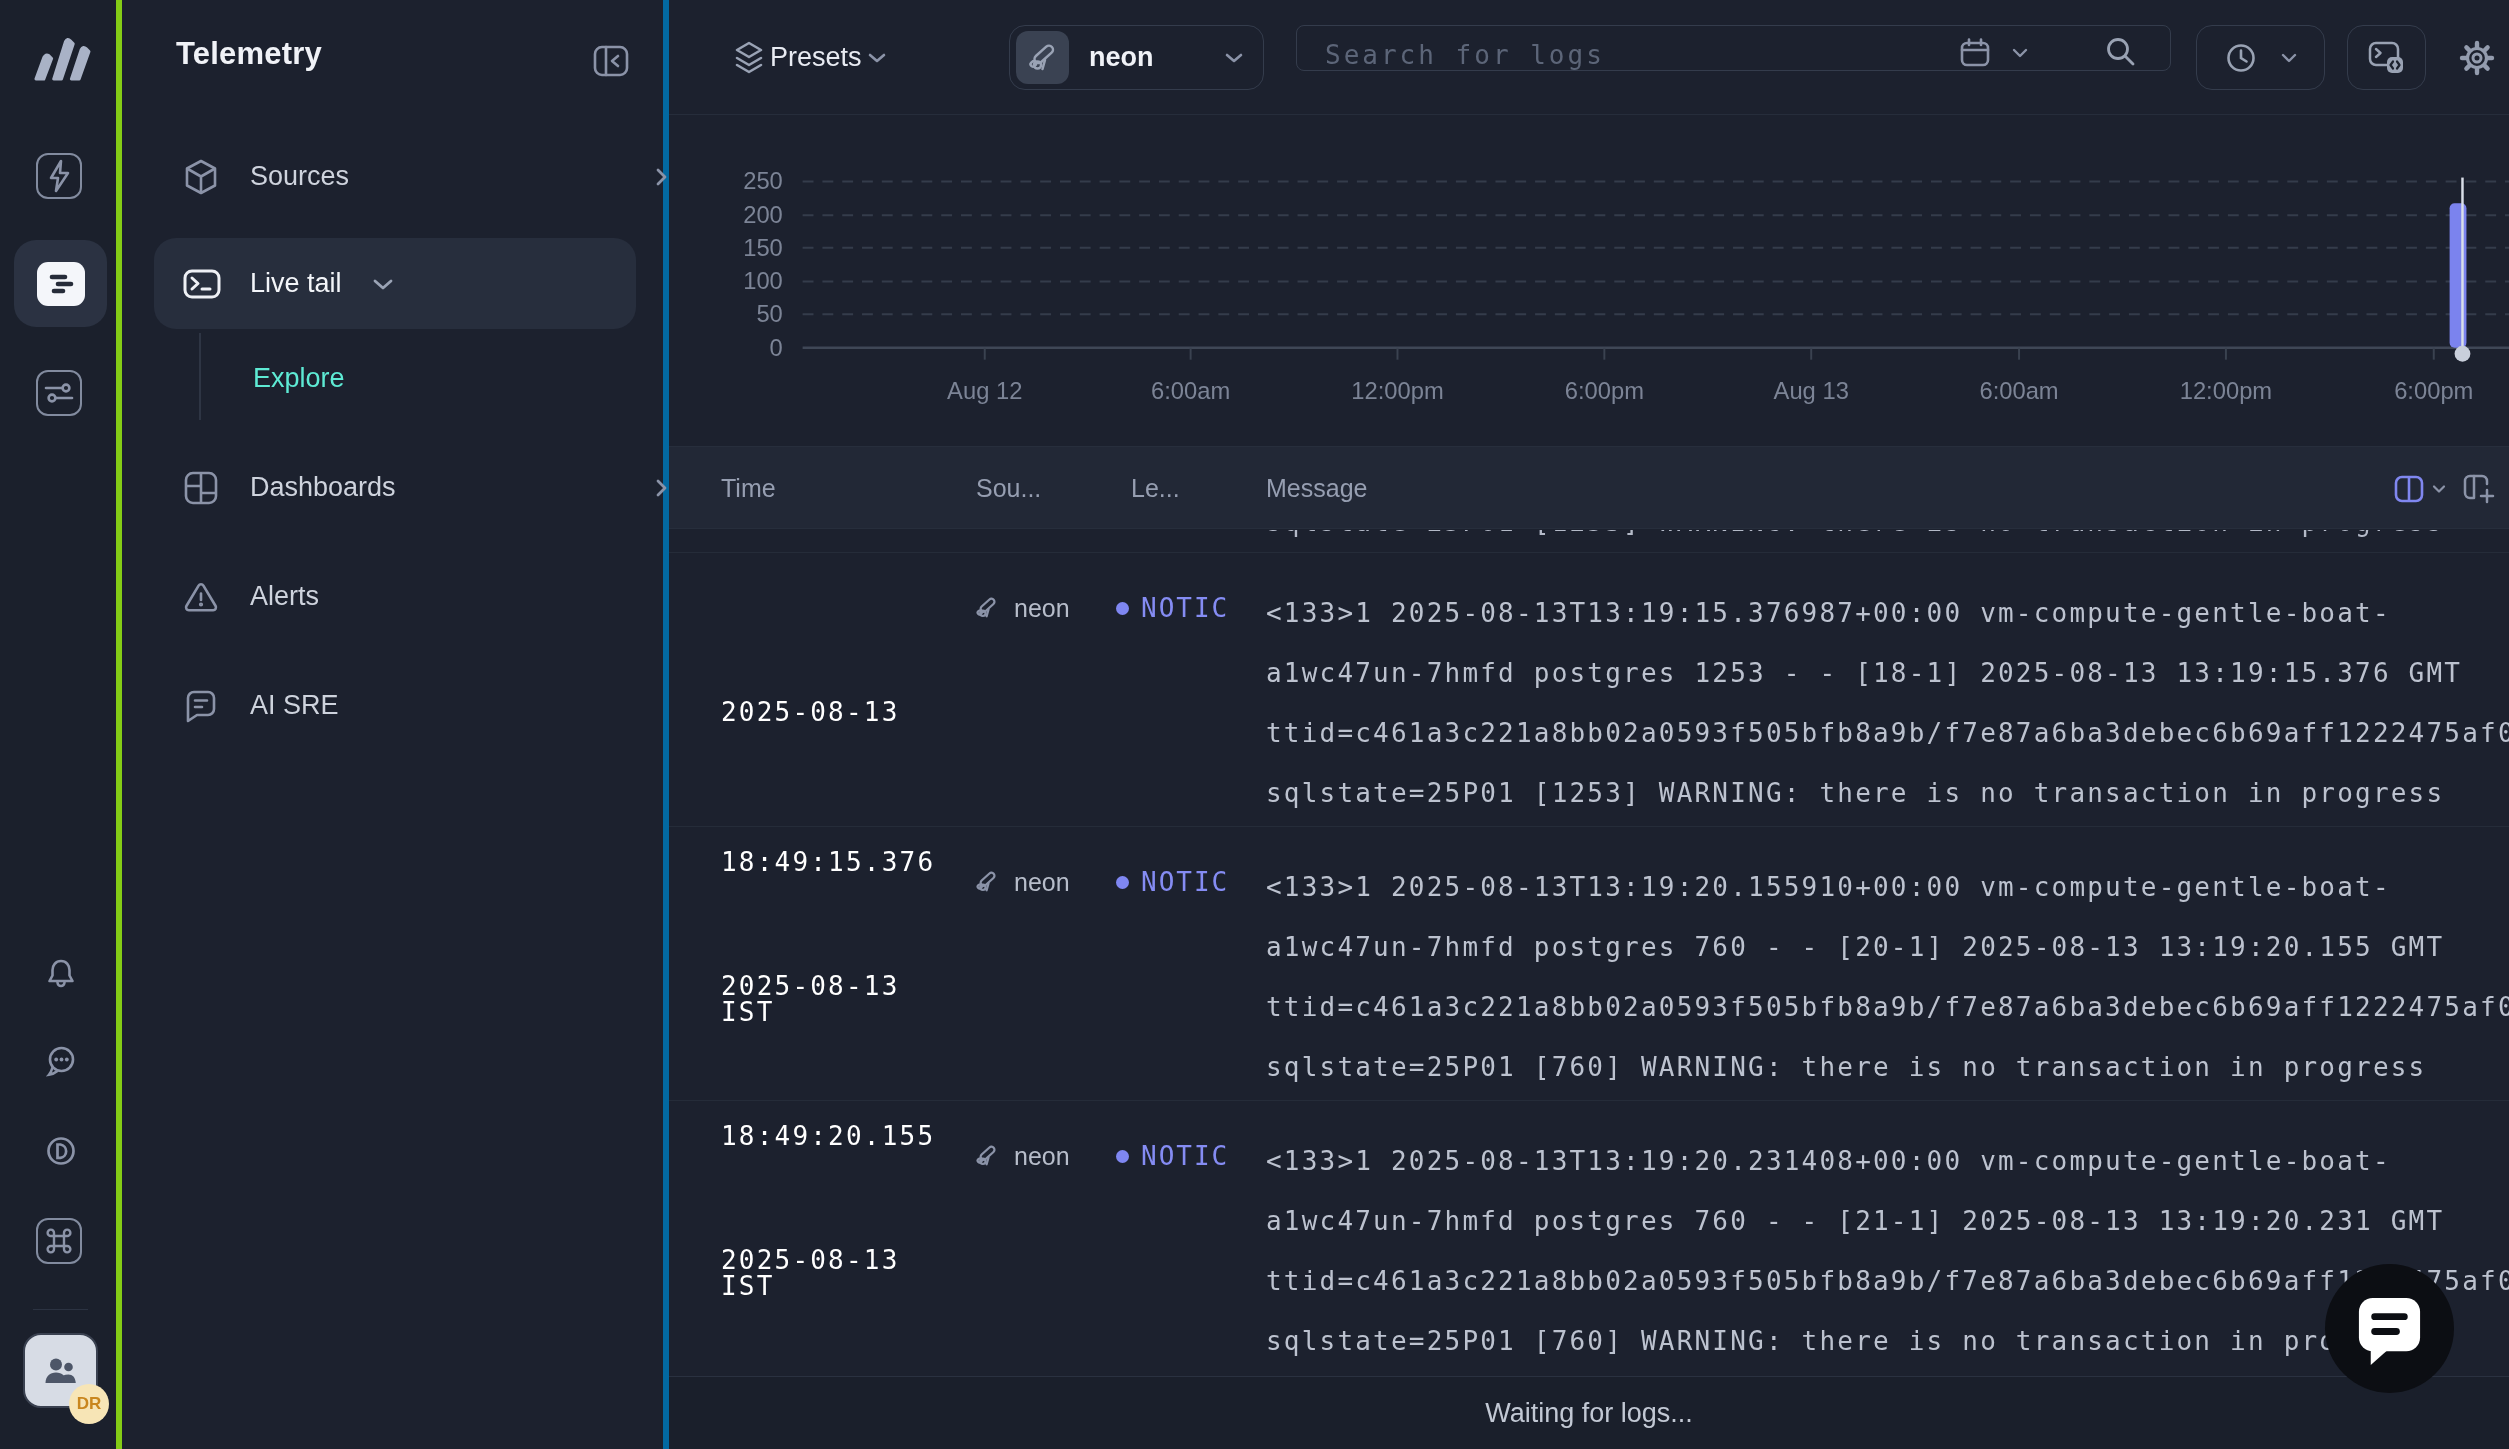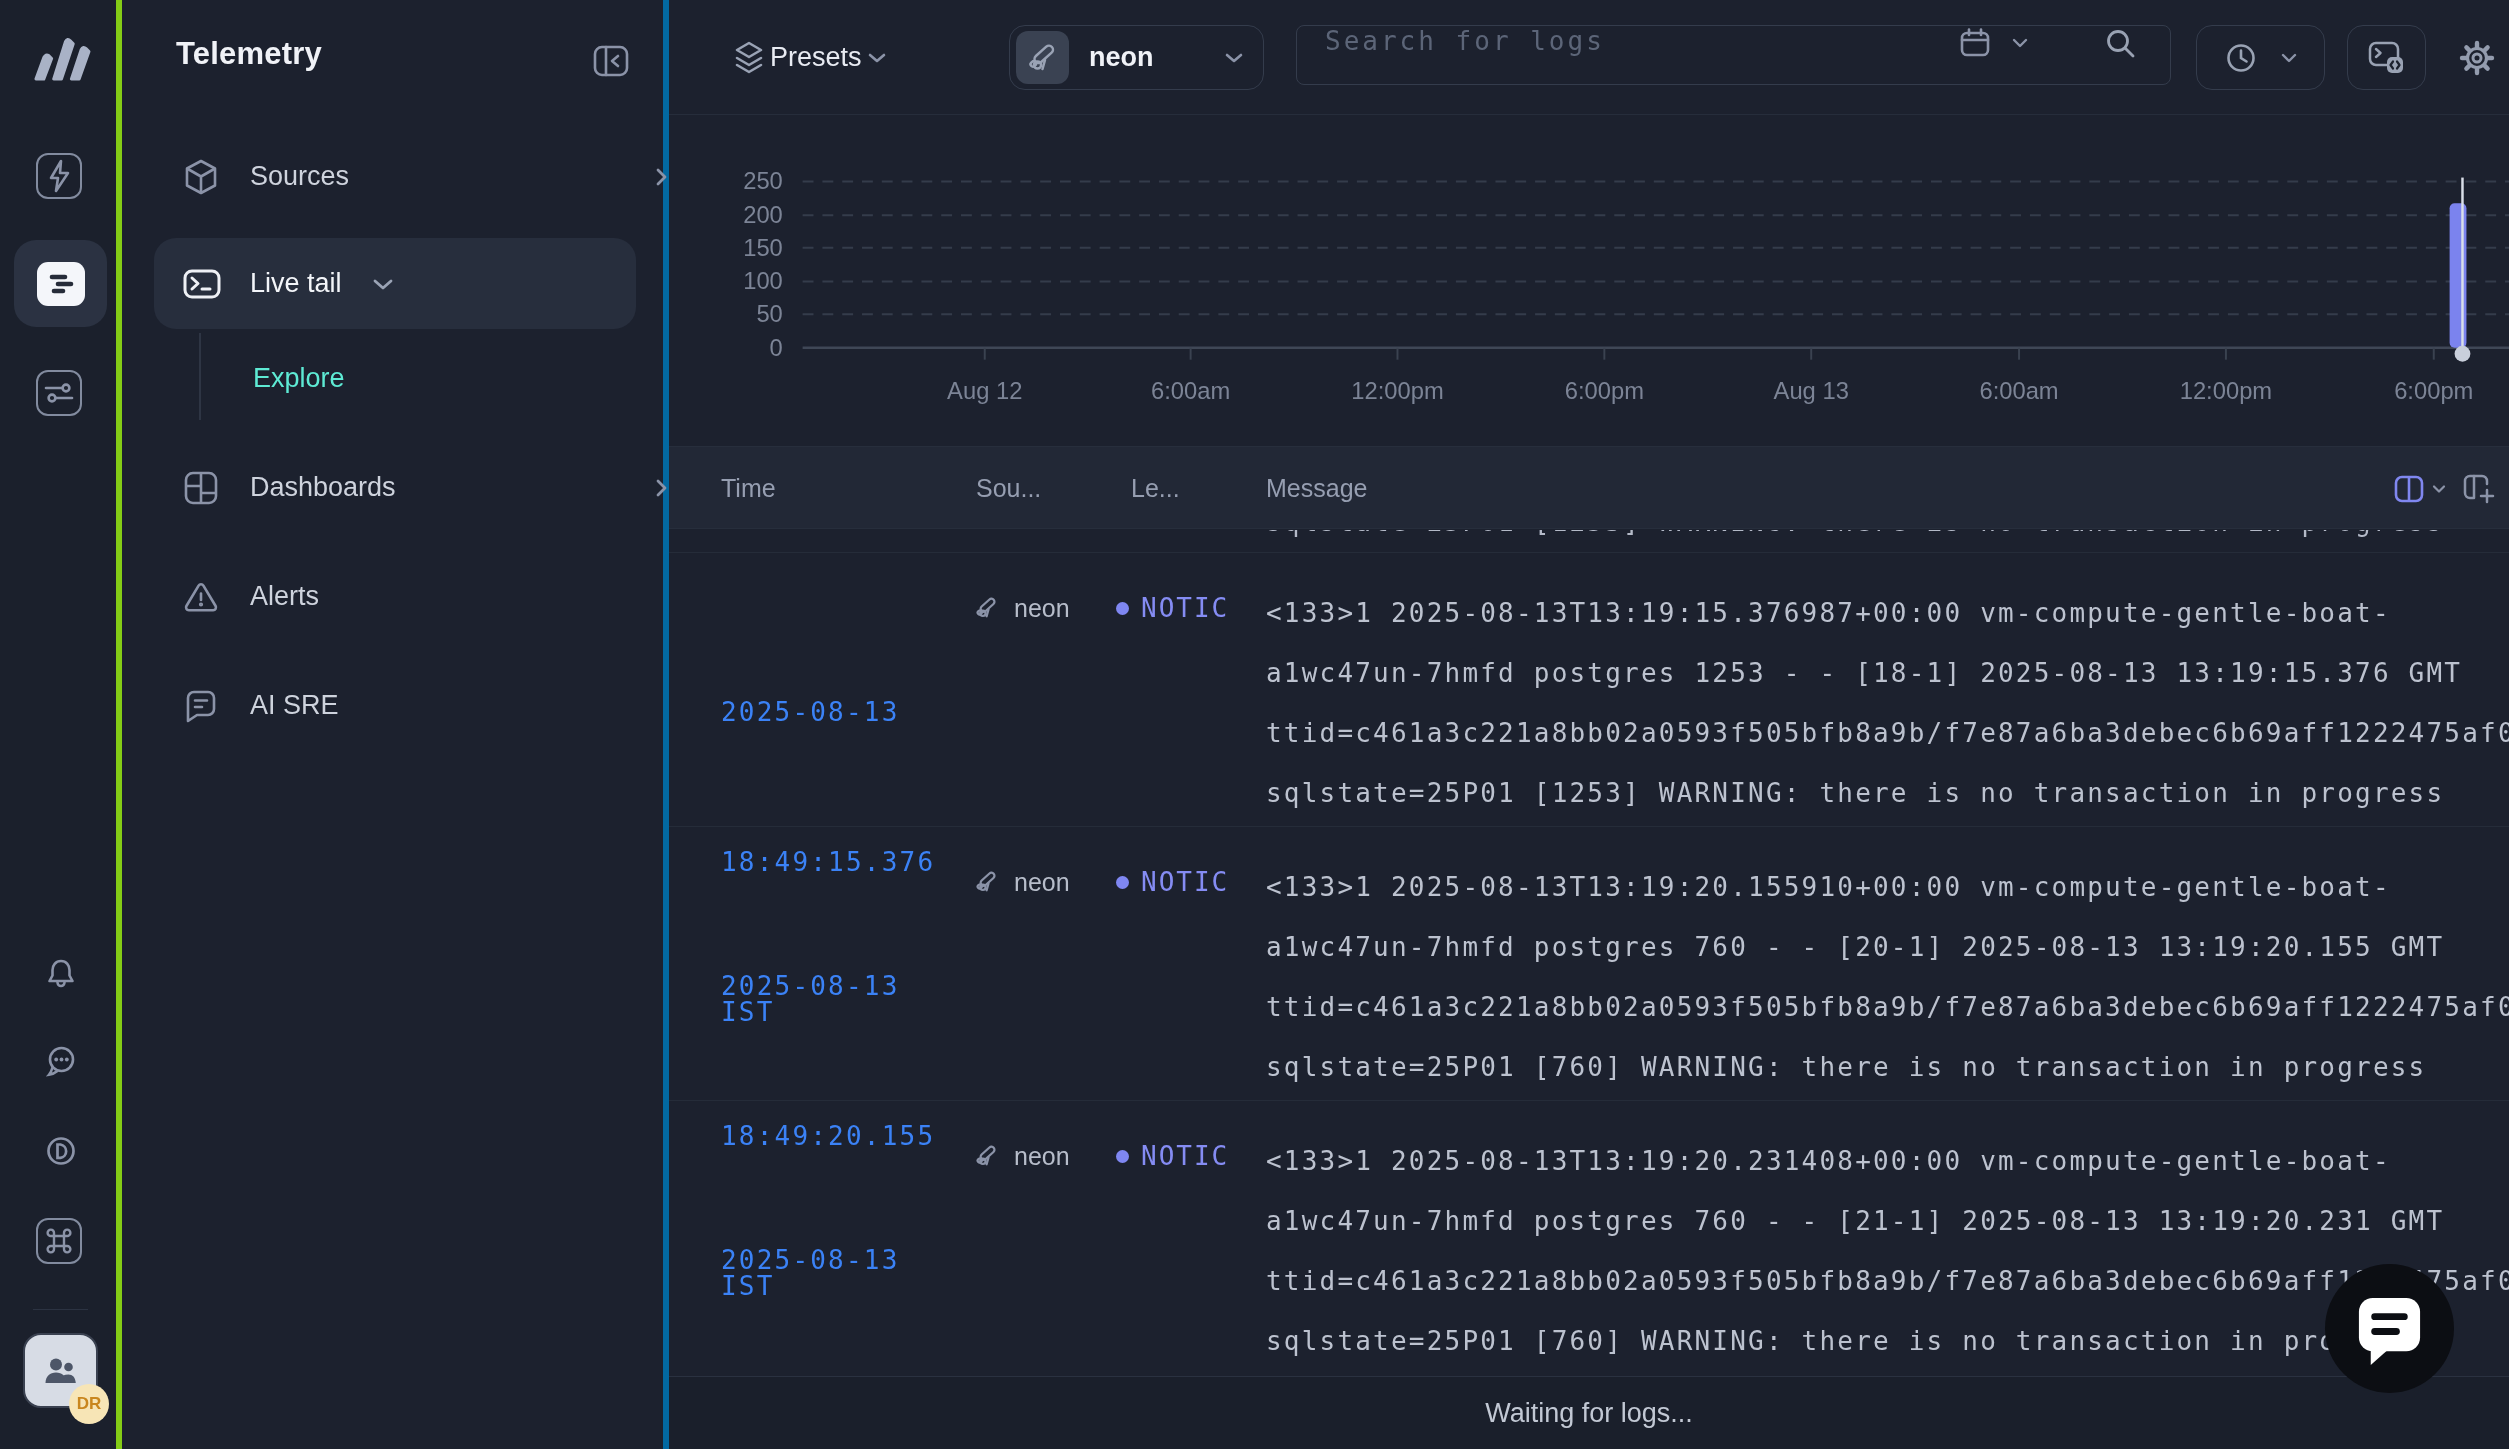--- a/index.html
+++ b/index.html
@@ -33,21 +33,21 @@
 
   
   .main { position:absolute; left:669px; top:0; width:1840px; height:1449px; }
 
   
   .topbar { position:absolute; left:0; top:0; width:1840px; height:115px; border-bottom:1px solid #262d3b; }
   .tb-presets { position:absolute; left:63px; top:25px; height:65px; display:flex; align-items:center; gap:4px; color:#e8ebf2; font-size:27px; font-weight:500; }
   .tb-source { position:absolute; left:340px; top:25px; width:255px; height:65px; border:1px solid #343c4c; border-radius:16px; display:flex; align-items:center; gap:20px; padding:0 18px 0 6px; }
   .tb-source .chip { width:53px; height:53px; background:#3a4252; border-radius:12px; display:flex; align-items:center; justify-content:center; }
   .tb-source .lbl { flex:1; font-size:27px; font-weight:600; color:#f0f2f7; }
-  .tb-search { position:absolute; left:627px; top:25px; width:875px; height:60px; border:1px solid #343c4c; border-radius:8px; display:flex; align-items:flex-start; overflow:hidden; }
+  .tb-search { position:absolute; left:627px; top:25px; width:875px; height:46px; border:1px solid #343c4c; border-radius:8px; display:flex; align-items:flex-end; overflow:hidden; }
   .tb-search input { width:619px; background:transparent; border:0; outline:none; padding:0 0 0 28px; font-size:26px; letter-spacing:3px; color:#cdd3de; font-family:"DejaVu Sans Mono", monospace; }
   .tb-search input::placeholder { color:#5c6578; }
   .tb-sep { width:1px; background:#343c4c; }
   .tb-cal { width:153px; display:flex; align-items:center; justify-content:center; gap:18px; color:#8b93a8; }
   .tb-mag { flex:1; display:flex; align-items:center; justify-content:center; color:#99a2b3; }
   .tb-clock { position:absolute; left:1527px; top:25px; width:129px; height:65px; border:1px solid #343c4c; border-radius:16px; display:flex; align-items:center; justify-content:center; gap:20px; color:#99a2b3; }
   .tb-term { position:absolute; left:1678px; top:25px; width:79px; height:65px; border:1px solid #343c4c; border-radius:16px; display:flex; align-items:center; justify-content:center; color:#99a2b3; }
   .tb-gear { position:absolute; left:1786px; top:36px; width:44px; height:44px; display:flex; align-items:center; justify-content:center; }
 
   
@@ -58,21 +58,21 @@
   .thead { position:absolute; left:0; top:446px; width:1840px; height:83px; background:#222836; border-top:1px solid #272e3c; border-bottom:1px solid #272e3c; font-size:25px; color:#969eb1; }
   .thead .h { position:absolute; top:0; height:83px; display:flex; align-items:center; }
   .h-time{left:52px;} .h-source{left:307px;} .h-level{left:462px;} .h-message{left:597px;}
   .h-icons { position:absolute; right:0; top:0; height:83px; display:flex; align-items:center; gap:14px; padding-right:12px; }
 
   .cliprow { position:absolute; left:0; top:530px; width:1840px; height:23px; overflow:hidden; }
   .cliprow .t { position:absolute; left:597px; top:-38px; font-size:26px; letter-spacing:2.2px; line-height:60px; color:#b4bac8; white-space:pre; }
 
   .rows { position:absolute; left:0; top:552px; width:1840px; }
   .row { position:relative; height:274px; border-top:1px solid #252c39; }
-  .c-time { position:absolute; left:52px; top:34px; font-size:26px; letter-spacing:2.2px; line-height:50px; color:#3b82f6; white-space:pre; }
+  .c-time { position:absolute; left:52px; top:34px; font-size:26px; letter-spacing:2.2px; line-height:50px; color:#ffffff; white-space:pre; }
   .c-source { position:absolute; left:303px; top:40px; display:flex; align-items:center; gap:12px; font-size:25px; color:#b7bdca; }
   .c-level { position:absolute; left:447px; top:40px; display:flex; align-items:center; gap:12px; }
   .c-level .dot { width:13px; height:13px; border-radius:50%; background:#7f87f2; }
   .c-level .lvl { font-size:26px; letter-spacing:2px; color:#858cf3; font-family:"DejaVu Sans Mono", monospace; }
   .c-msg { position:absolute; left:597px; right:0; top:30px; bottom:0; overflow:hidden; }
   .c-msg div { font-size:26px; letter-spacing:2.2px; line-height:60px; color:#bcc2cf; white-space:pre; }
 
   
   .footer { position:absolute; left:0; top:1376px; width:1840px; height:73px; background:#1a1f2b; border-top:1px solid #2a3140; display:flex; align-items:center; justify-content:center; font-size:27px; color:#c2c8d4; }
 

